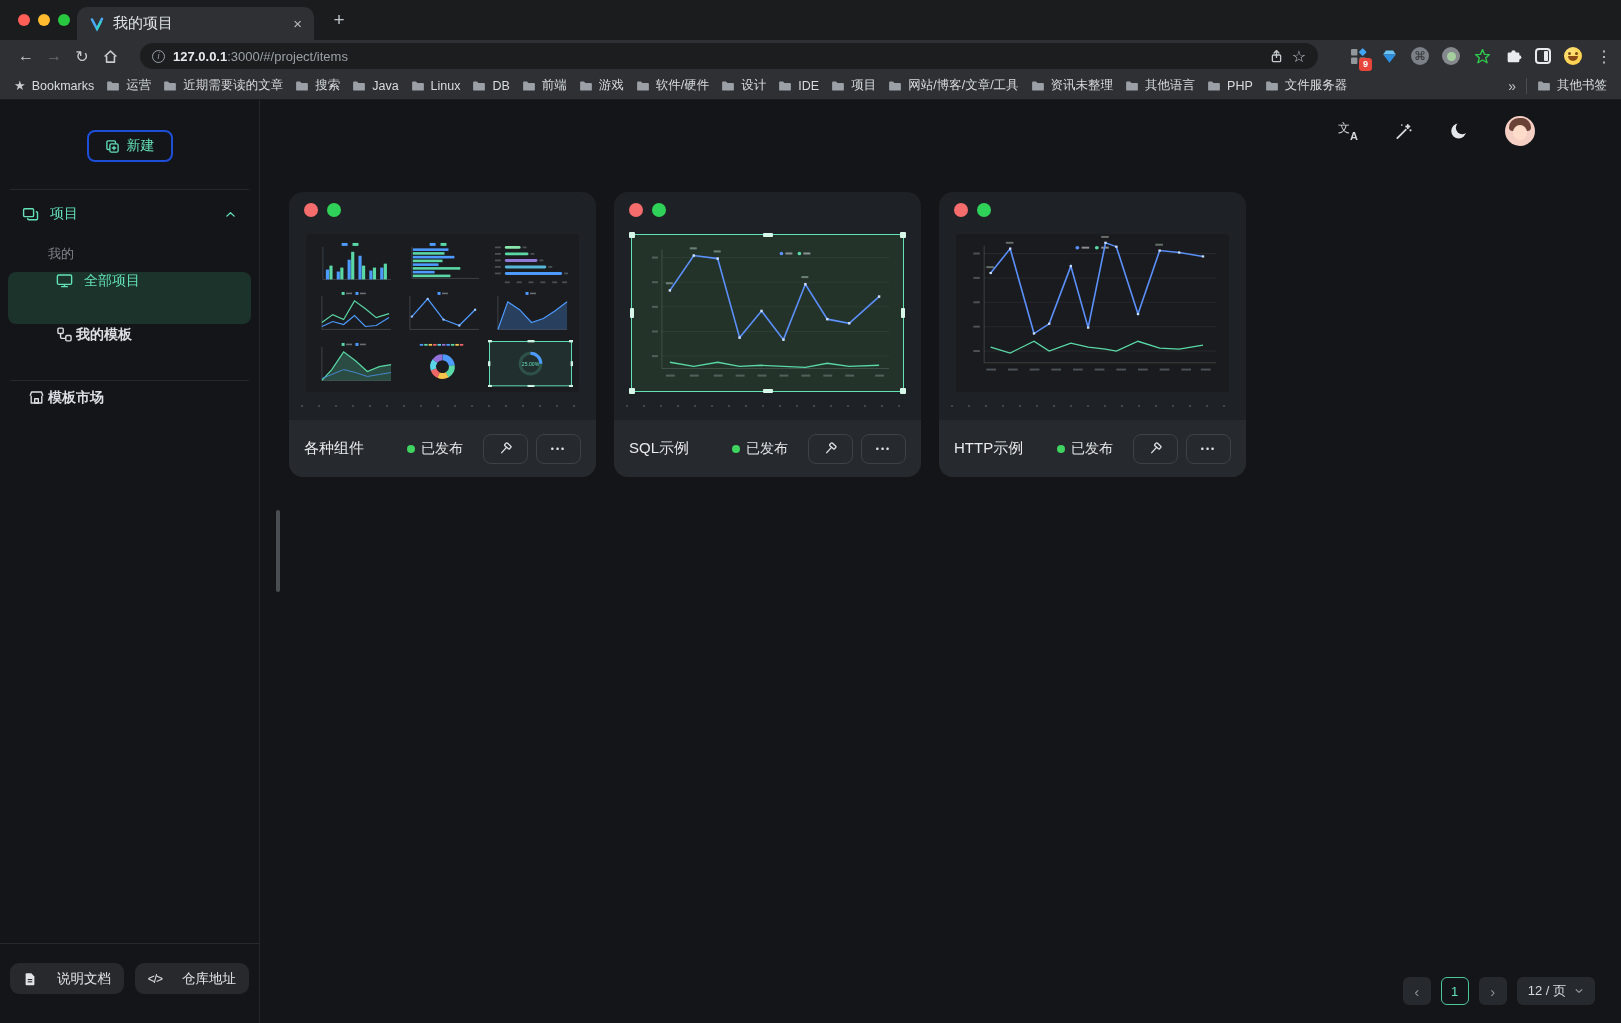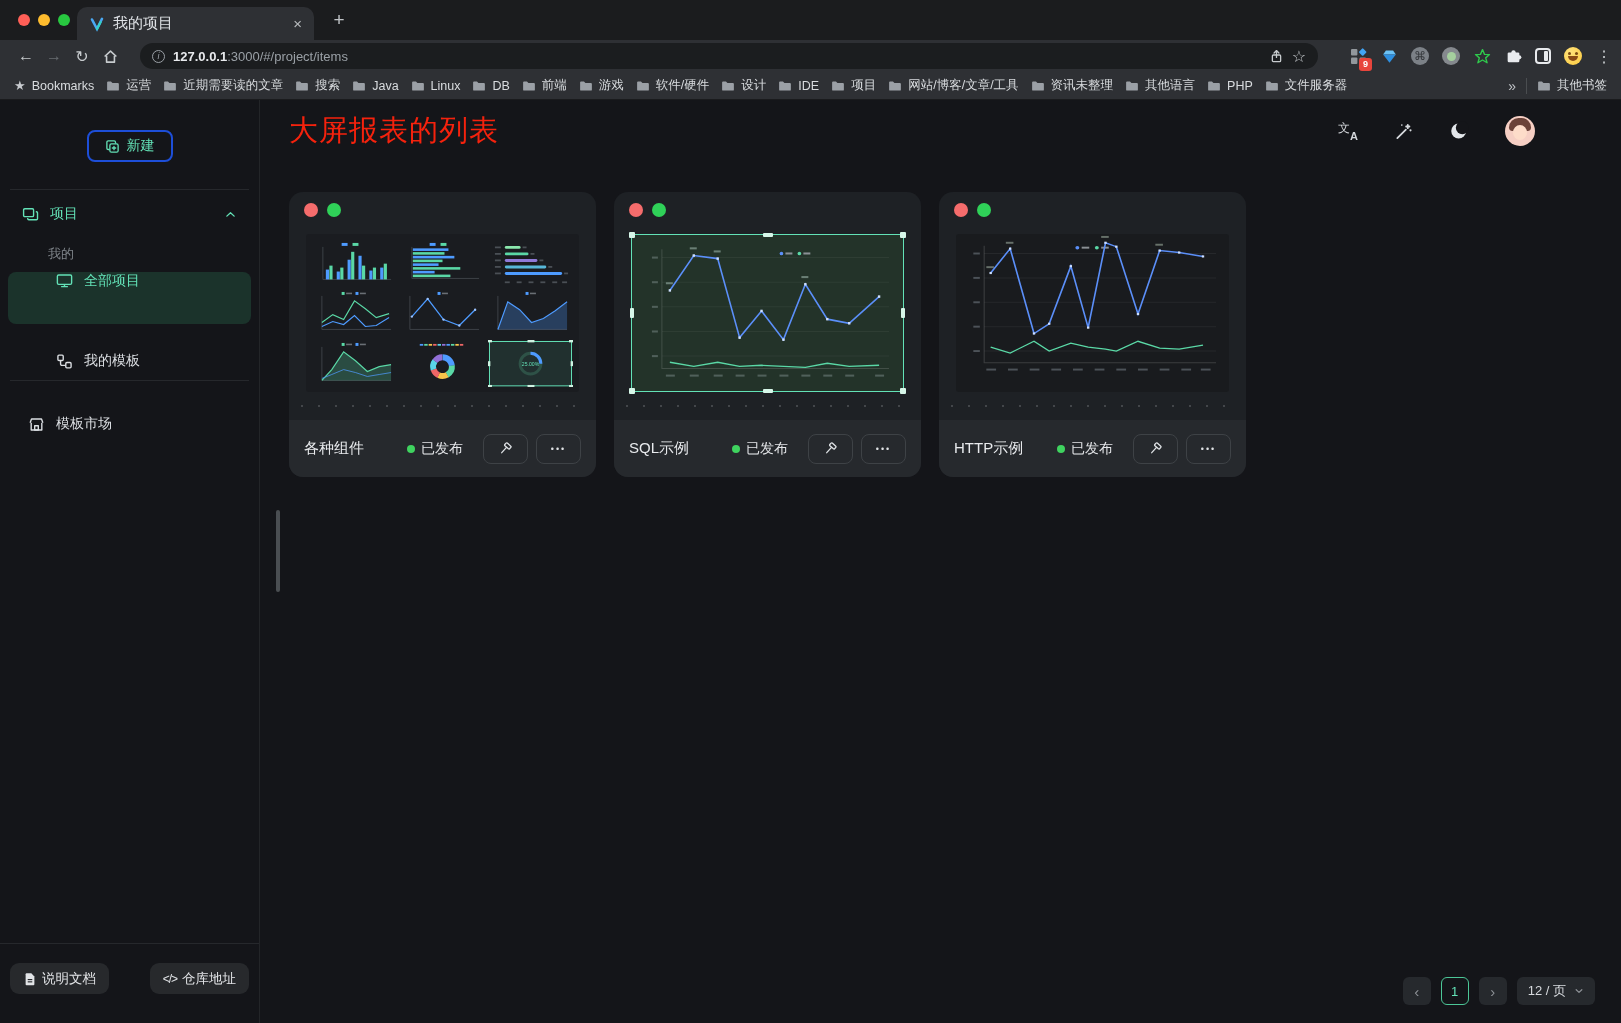--- a/index.html
+++ b/index.html
@@ -60,29 +60,29 @@
   .app { position:absolute; top:100px; left:0; right:0; bottom:0; background:#141519; }
 
   
   .sidebar { position:absolute; left:0; top:0; bottom:0; width:260px; border-right:1px solid #232528; }
   .btn-new { margin:30px auto 0; width:86px; height:32px; border:2px solid #1d4ed8; border-radius:8px;
              color:#63e2b7; font-size:14px; display:flex; align-items:center; justify-content:center; gap:7px; cursor:pointer; }
   .sb-divider { margin:27px 10px 0; border-top:1px solid #26282c; }
   .sb-group { display:flex; align-items:center; gap:11px; height:48px; padding:0 22px; color:#63e2b7; font-size:14px; }
   .sb-group .chev { margin-left:auto; display:flex; }
   .sb-sub { height:32px; padding-left:48px; display:flex; align-items:center; color:#7f848a; font-size:13px; }
-  .sb-item { height:44px; display:flex; align-items:flex-end; gap:11px; color:#dcdfe3; font-size:14px; cursor:pointer; }
+  .sb-item { height:44px; display:flex; align-items:flex-start; gap:3px; color:#dcdfe3; font-size:14px; cursor:pointer;font-weight:bold; }
   .sb-item.indent { padding-left:56px; }
   .sb-item.root { padding-left:28px; }
   .sb-active { margin:2px 8px; height:52px; border-radius:8px; background:#1b332b; color:#63e2b7;
                display:flex; align-items:flex-start; gap:11px; padding-left:48px; font-size:14px; cursor:pointer; }
   .sb-footer { position:absolute; left:0; right:0; bottom:0; height:80px; border-top:1px solid #26282c;
                display:flex; align-items:center; justify-content:space-between; padding:4px 10px 14px; }
   .sb-btn { height:31px; border-radius:9px; background:#27292c; color:#e2e4e7; font-size:13.5px;
-            display:flex; align-items:center; gap:5px; padding:0 13px; cursor:pointer; }
+            display:flex; align-items:center; gap:20px; padding:0 13px; cursor:pointer; }
   .code-glyph { font-size:12px; color:#e2e4e7; letter-spacing:-1px; }
 
   
   .main { position:absolute; left:261px; top:0; right:0; bottom:0; }
   .main-header { height:62px; display:flex; align-items:center; padding:0 86px 0 28px; }
   .page-title { color:#f5220d; font-size:29px; letter-spacing:1px; }
   .hdr-icons { margin-left:auto; display:flex; align-items:center; gap:36px; }
   .hdr-ic { color:#d3d6da; display:flex; align-items:center; justify-content:center; cursor:pointer; }
   .trans-ic { position:relative; width:20px; height:18px; }
   .trans-ic .zh { position:absolute; left:0; top:-2px; font-size:12px; }
@@ -409,21 +409,20 @@
       </div>
       <div class="sb-btn">
         <span class="code-glyph">&lt;/&gt;</span>
         <span>仓库地址</span>
       </div>
     </div>
   </div>
 
   <div class="main">
     <div class="main-header">
-      <span class="page-title">大屏报表的列表</span>
       <div class="hdr-icons">
         <span class="hdr-ic trans-ic">
           <span class="zh">文</span>
           <span class="a">A</span>
         </span>
         <span class="hdr-ic">
           <svg width="19" height="19" viewBox="0 0 16 16" fill="none" stroke="#d7dade" stroke-width="1.5" stroke-linecap="round">
               <path d="M2.8 13.6 10 6.4"></path>
               <path d="M11.6 2.4 v2.8 M10.2 3.8 h2.8"></path>
               <circle cx="13.9" cy="7" r=".9" fill="#d7dade" stroke="none"></circle>

